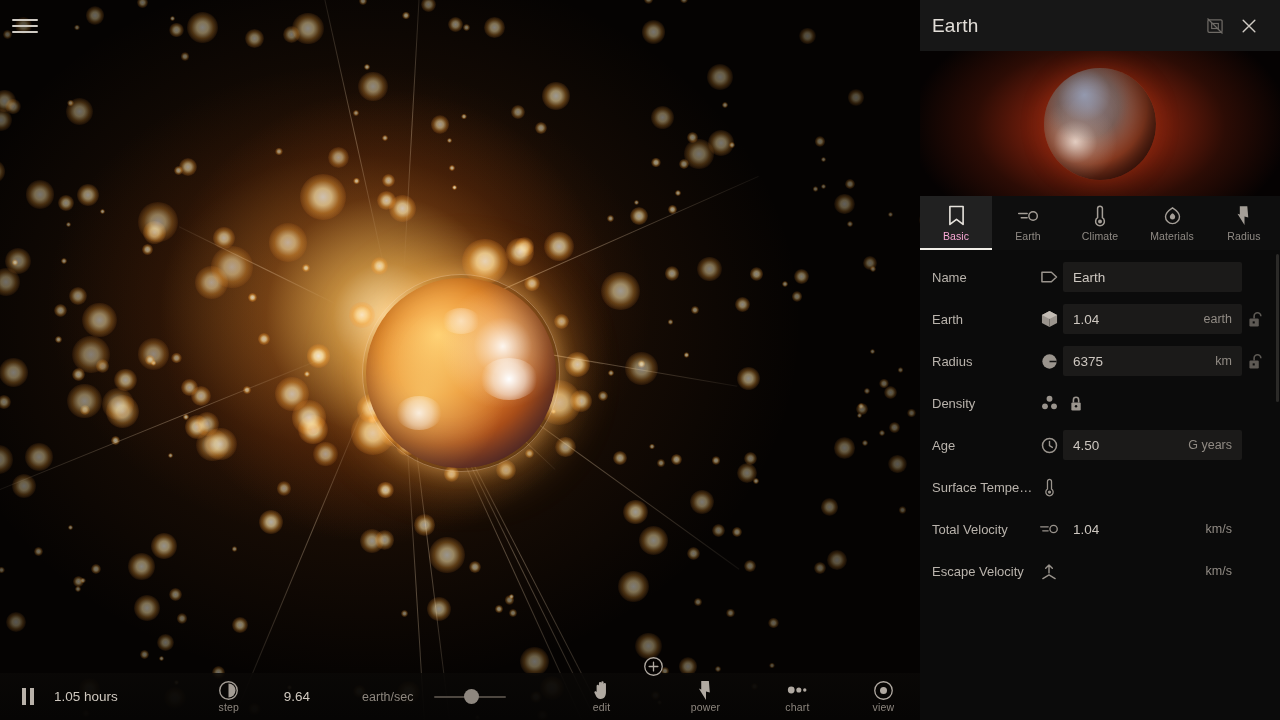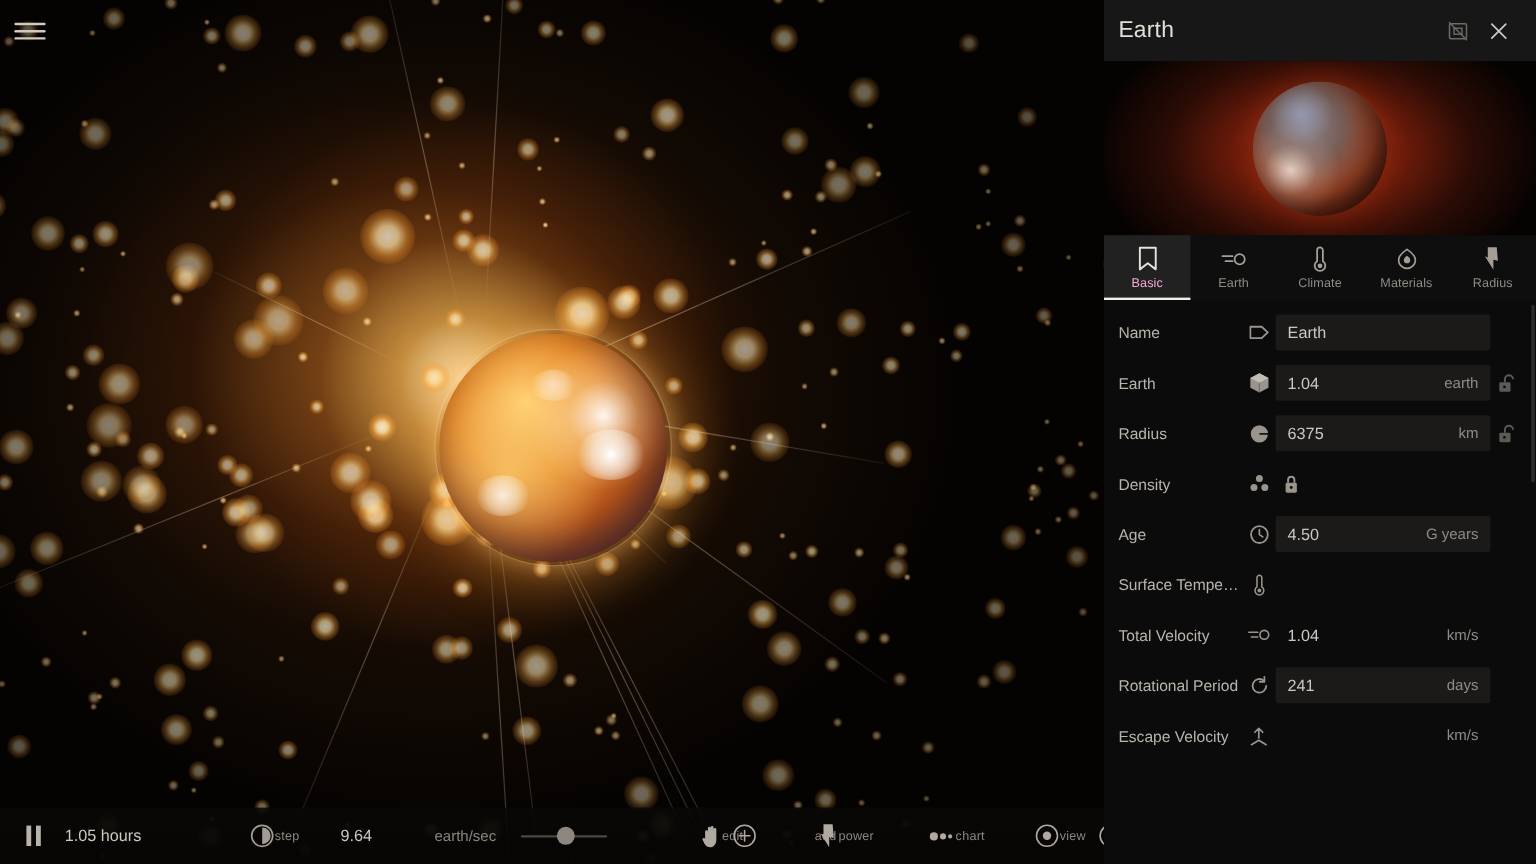--- a/index.html
+++ b/index.html
@@ -54,21 +54,21 @@
     background:radial-gradient(circle,#ffffff 0%, rgba(255,255,255,0.55) 45%, rgba(255,255,255,0) 78%);
   }
 
   
   #bottombar {
     position:absolute; left:0; bottom:0; width:1280px; height:47px;
     background:linear-gradient(180deg, rgba(10,8,6,0.88) 0%, rgba(6,5,4,0.97) 100%);
     display:flex; align-items:center;
   }
   #bottombar .tool {
-    position:relative; display:flex; flex-direction:row;
+    position:relative; display:flex; flex-direction:column;
     align-items:center; justify-content:center; height:47px;
     color:#9b958d; cursor:pointer;
   }
   .tool-label { font-size:10.5px; color:#8d867e; margin-top:1px; letter-spacing:.2px; }
   .tool-ico { height:19px; display:flex; align-items:center; justify-content:center; }
   #pause-btn { width:40px; margin-left:8px; display:flex; align-items:center; justify-content:center; cursor:pointer; }
   #pause-btn span { display:inline-block; width:4px; height:17px; background:#b9b2a9; margin:0 2px; }
   #sim-time { font-size:13.5px; color:#cfc8bf; margin-left:6px; }
   #rate-val { font-size:13.5px; color:#cfc8bf; }
   #rate-units { font-size:12.5px; color:#8d867e; }
@@ -769,34 +769,20 @@
                 <path d="M2 5.4h9M4.5 10.2h6.5" stroke="#9a948d" stroke-width="1.6" stroke-linecap="round"></path>
               </svg>
             </div>
             <div class="pfield">
               <div class="pval">1.04</div>
               <div class="punit">km/s</div>
             </div>
             <div class="plock empty"></div>
           </div>
           <div class="prow">
-            <div class="prow-label">Rotational Period</div>
-            <div class="prow-ico">
-              <svg width="17" height="17" viewBox="0 0 18 18">
-                <path d="M15 9a6 6 0 1 1-2.2-4.6" fill="none" stroke="#9a948d" stroke-width="1.6" stroke-linecap="round"></path>
-                <path d="M13.4 1.2 L13.4 5.4 L9.3 5.4" fill="none" stroke="#9a948d" stroke-width="1.6" stroke-linecap="round" stroke-linejoin="round"></path>
-              </svg>
-            </div>
-            <div class="pfield shaded">
-              <div class="pval">241</div>
-              <div class="punit">days</div>
-            </div>
-            <div class="plock empty"></div>
-          </div>
-          <div class="prow">
             <div class="prow-label">Escape Velocity</div>
             <div class="prow-ico">
               <svg width="16" height="17" viewBox="0 0 17 18">
                 <path d="M8.5 10.5V2M5 5.5 8.5 2 12 5.5" fill="none" stroke="#9a948d" stroke-width="1.5" stroke-linecap="round" stroke-linejoin="round"></path>
                 <path d="M2 16.5 L8.5 12.6 L15 16.5" fill="none" stroke="#9a948d" stroke-width="1.5" stroke-linecap="round" stroke-linejoin="round"></path>
               </svg>
             </div>
             <div class="pfield">
               <div class="pval"></div>
               <div class="punit">km/s</div>

